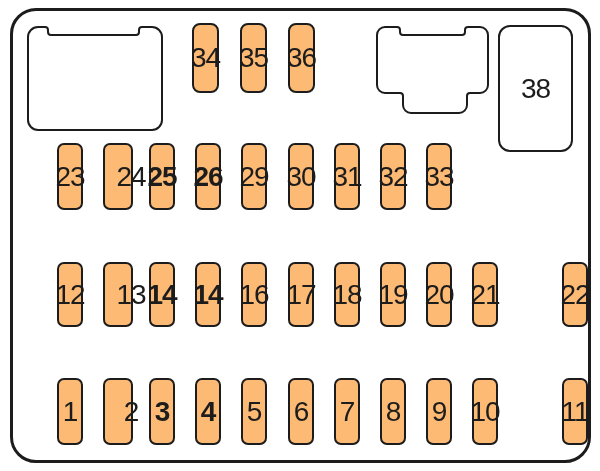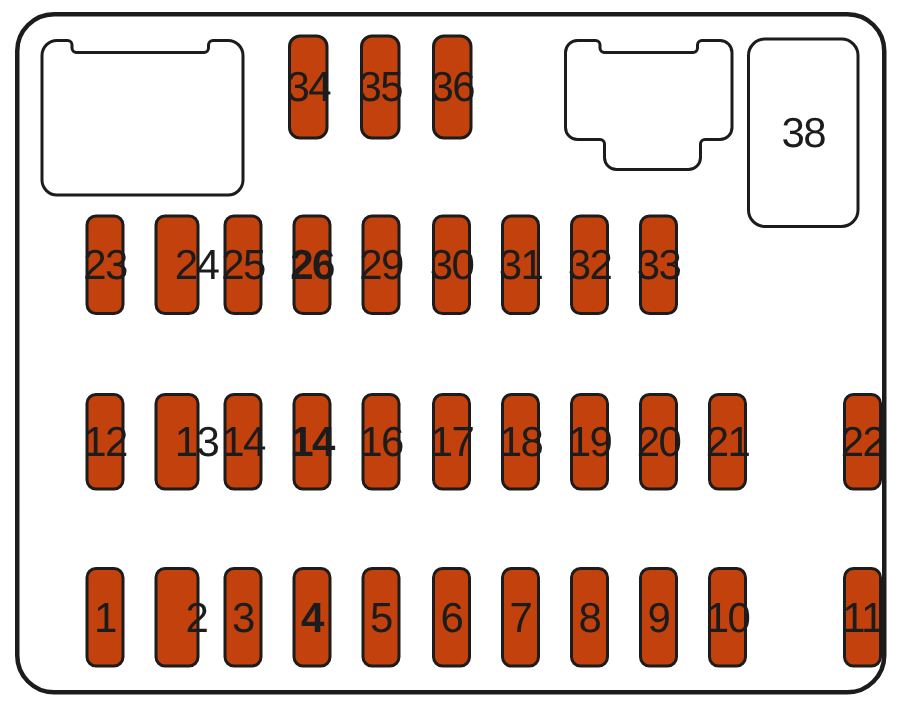--- a/index.html
+++ b/index.html
@@ -15,35 +15,35 @@
   }
   .blk{position:absolute;overflow:visible;}
   .blk path{fill:#ffffff;stroke:var(--line);stroke-width:2;}
   .frow{position:absolute;left:0;width:600px;}
   .row-top{top:23px;height:70px;}
   .row-a{top:143px;height:67px;}
   .row-b{top:262px;height:65px;}
   .row-c{top:378px;height:67px;}
   .fuse{
     position:absolute;top:0;height:100%;width:26px;
-    border:2px solid var(--line);border-radius:7px;background:#c2410c;
+    border:2px solid var(--line);border-radius:7px;background:#fdba74;
     display:flex;align-items:center;justify-content:center;overflow:visible;
   }
   .num{
     font-size:28px;line-height:1;letter-spacing:-1px;
     color:var(--line);white-space:nowrap;
   }
   .row-top .fuse{width:27px;border-radius:8px;}
   .row-top .fuse:nth-child(1){left:192px;}
   .row-top .fuse:nth-child(2){left:240px;}
   .row-top .fuse:nth-child(3){left:288px;}
   .row-top .fuse:nth-child(4){left:336px;}
   .cols .fuse:nth-child(1){left:57px;}
   .cols .fuse:nth-child(2){left:103px;padding-left:26px;}
-  .cols .fuse:nth-child(3){left:149px;}
+  .cols .fuse:nth-child(3){left:149px;font-weight:bold;}
   .cols .fuse:nth-child(4){left:195px;font-weight:bold;}
   .cols .fuse:nth-child(5){left:241px;}
   .cols .fuse:nth-child(6){left:288px;}
   .cols .fuse:nth-child(7){left:334px;}
   .cols .fuse:nth-child(8){left:380px;}
   .cols .fuse:nth-child(9){left:426px;}
   .cols .fuse:nth-child(10){left:472px;}
   .cols .fuse:nth-child(11){left:518px;margin-left:44px;}
   #fuse38{
     position:absolute;left:498px;top:25px;width:75px;height:127px;

